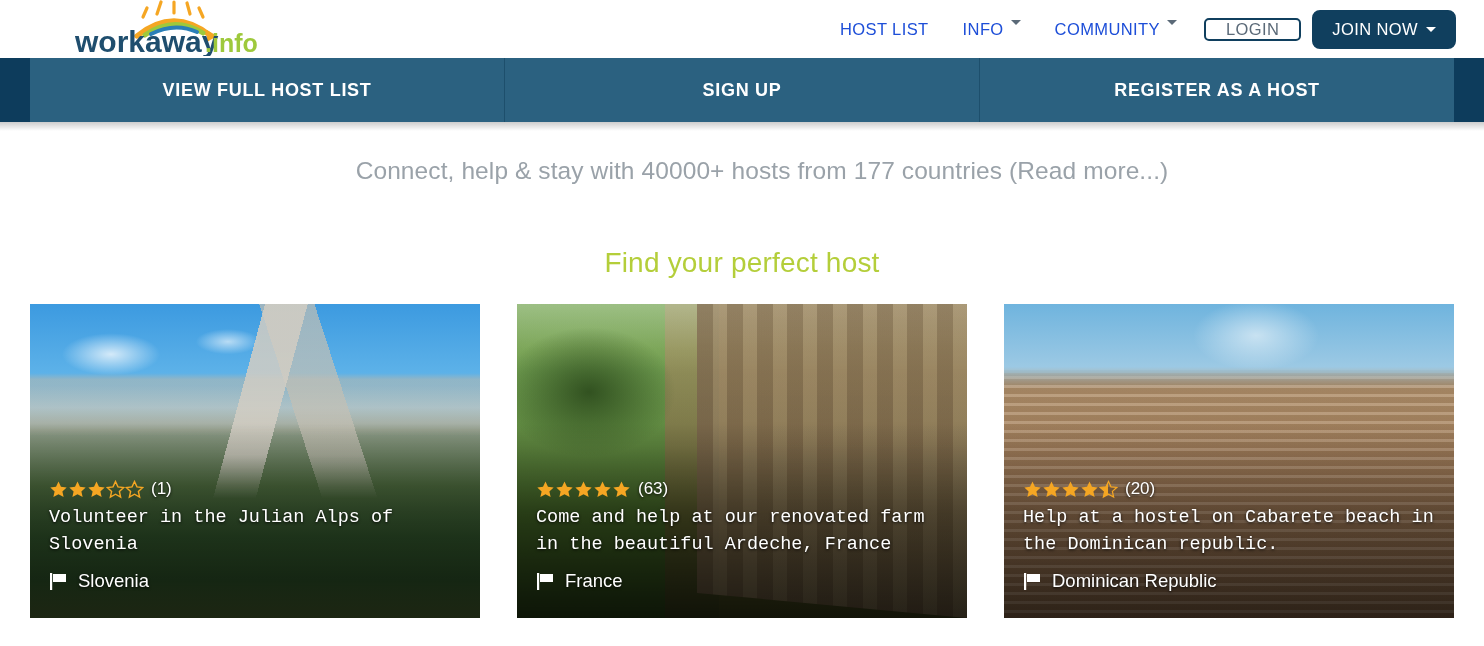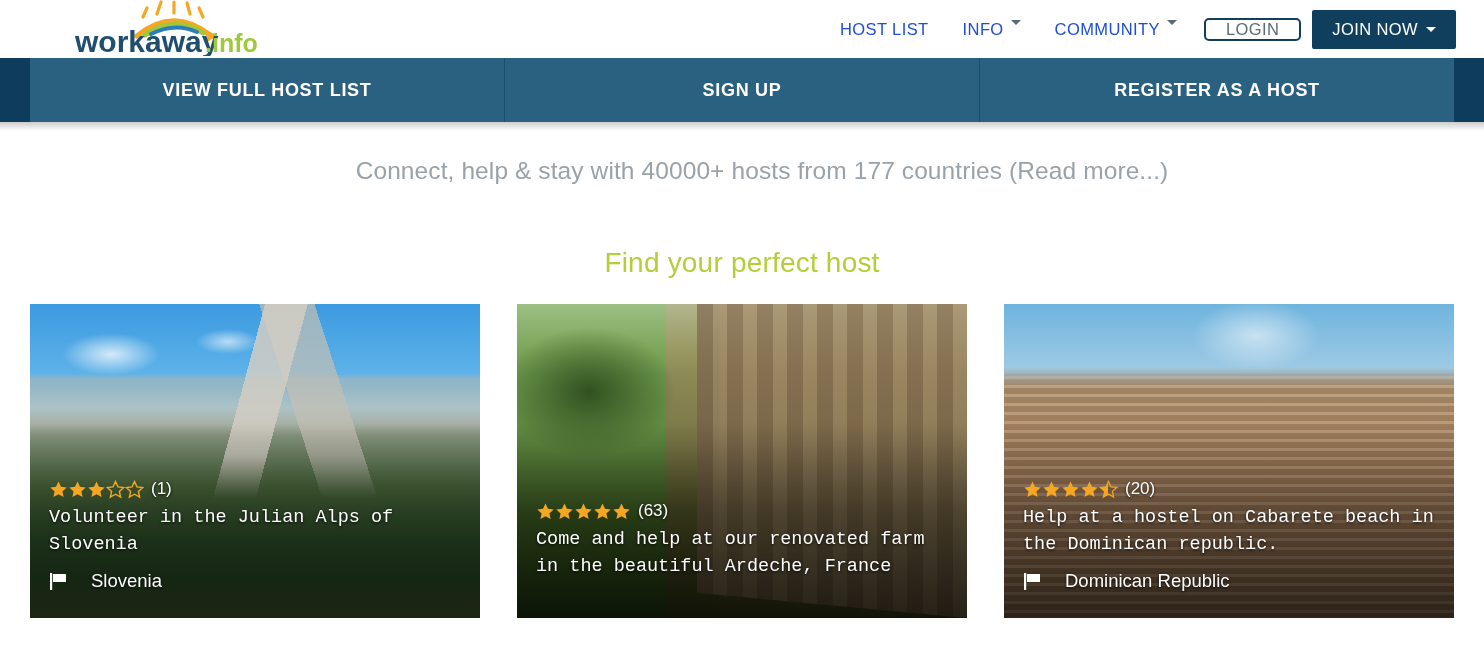--- a/index.html
+++ b/index.html
@@ -59,21 +59,21 @@
     font-size: 16.5px;
     letter-spacing: .4px;
     padding: 0 20px;
     cursor: pointer;
     font-family: "Liberation Sans", sans-serif;
     white-space: nowrap;
   }
   .btn-join {
     margin-left: 11px;
     border: 2px solid #103f5e;
-    border-radius: 2px;
+    border-radius: 8px;
     background: #103f5e;
     color: #ffffff;
     font-size: 16.5px;
     letter-spacing: .4px;
     padding: 8px 18px;
     cursor: pointer;
     font-family: "Liberation Sans", sans-serif;
     display: flex; align-items: center; gap: 8px;
     white-space: nowrap;
   }
@@ -188,21 +188,21 @@
   .card-title {
     font-size: 18.5px;
     font-weight: 400;
     line-height: 1.42;
     margin-bottom: 12px;
     font-family: Liberation Mono, monospace;
   }
   .card-loc {
     display: flex;
     align-items: center;
-    gap: 22px;
+    gap: 9px;
     font-size: 18.5px;
   }
   .flag-ico { width: 20px; height: 19px; display: block; }
 
   
   .photo-mountains {
     background:
       radial-gradient(ellipse 70px 30px at 18% 16%, rgba(255,255,255,.75), rgba(255,255,255,0) 70%),
       radial-gradient(ellipse 46px 18px at 44% 12%, rgba(255,255,255,.6), rgba(255,255,255,0) 70%),
       linear-gradient(to bottom, #3c9ae0 0%, #63b6ea 26%, #9fcfe8 33%, #8c9a87 40%, #4d6b3e 58%, #32562c 74%, #2c4f27 88%, #4a6330 100%);
@@ -361,20 +361,27 @@
           <svg class="star" viewBox="0 0 20 20">
               <polygon points="10,1.6 12.6,7.2 18.6,7.9 14.1,12 15.4,18 10,15 4.6,18 5.9,12 1.4,7.9 7.4,7.2" fill="#f5a623"></polygon>
             </svg>
           <svg class="star" viewBox="0 0 20 20">
               <polygon points="10,1.6 12.6,7.2 18.6,7.9 14.1,12 15.4,18 10,15 4.6,18 5.9,12 1.4,7.9 7.4,7.2" fill="#f5a623"></polygon>
             </svg>
         </span>
         <span>(63)</span>
       </div>
       <div class="card-title">Come and help at our renovated farm in the beautiful Ardeche, France</div>
+      <div class="card-loc">
+        <svg class="flag-ico" viewBox="0 0 20 19">
+            <rect x="1" y="1" width="2.2" height="17" fill="#fff"></rect>
+            <path d="M4 2 h13 v8 h-13 z" fill="#fff"></path>
+          </svg>
+        <span>France</span>
+      </div>
     </div>
   </div>
 
   <div class="card">
     <div class="card-photo photo-brick"></div>
     <div class="card-scrim"></div>
     <div class="card-body">
       <div class="stars-row">
         <span class="stars">
           <svg class="star" viewBox="0 0 20 20">

